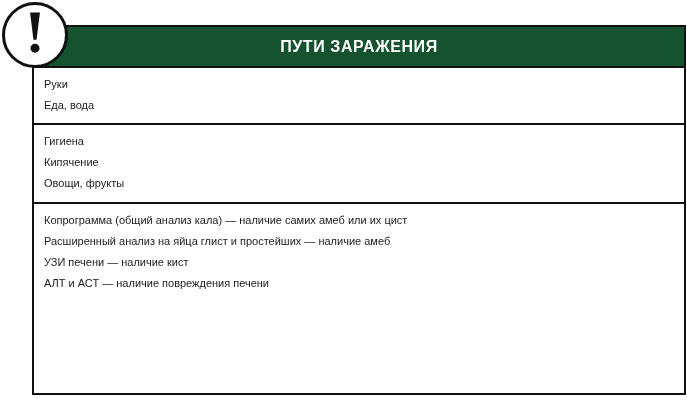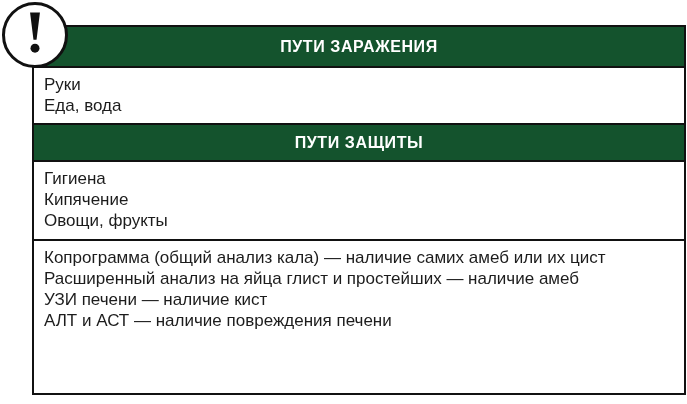--- a/index.html
+++ b/index.html
@@ -43,21 +43,21 @@
     align-items: center;
     justify-content: center;
     font-weight: bold;
     font-size: 16px;
     letter-spacing: 0.6px;
   }
   .body-row {
     background: #ffffff;
     color: #1c1c1c;
     padding: 6px 10px 0 10px;
-    font-size: 17px;
+    font-size: 11px;
     line-height: 21px;
   }
   .h1 { height: 39px; }
   .b1 { height: 57px; }
   .h2 { height: 37px; }
   .b2 { height: 79px; }
   .h3 { height: 37px; }
   .b3 { height: 89px; }
   .body-line {
     white-space: nowrap;
@@ -92,23 +92,20 @@
 
     <div class="row header-row h1">
       <span>ПУТИ ЗАРАЖЕНИЯ</span>
     </div>
 
     <div class="row body-row b1">
       <div class="body-line">Руки</div>
       <div class="body-line">Еда, вода</div>
     </div>
 
-    <div class="row header-row h2">
-      <span>ПУТИ ЗАЩИТЫ</span>
-    </div>
 
     <div class="row body-row b2">
       <div class="body-line">Гигиена</div>
       <div class="body-line">Кипячение</div>
       <div class="body-line">Овощи, фрукты</div>
     </div>
 
 
     <div class="row body-row b3">
       <div class="body-line">Копрограмма (общий анализ кала) — наличие самих амеб или их цист</div>

